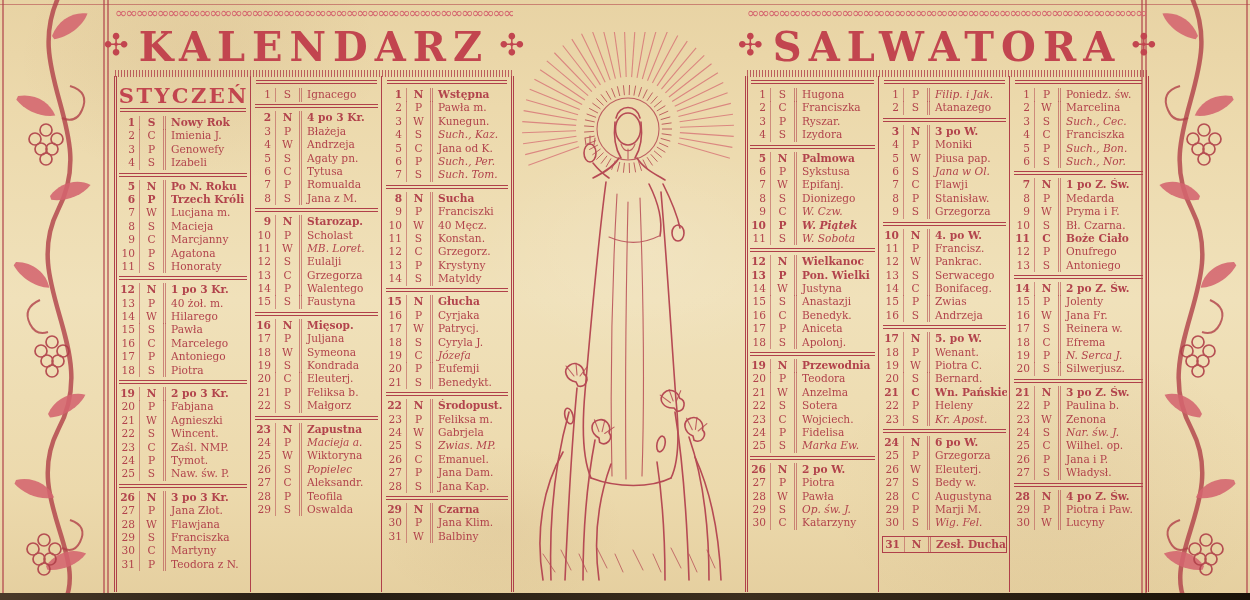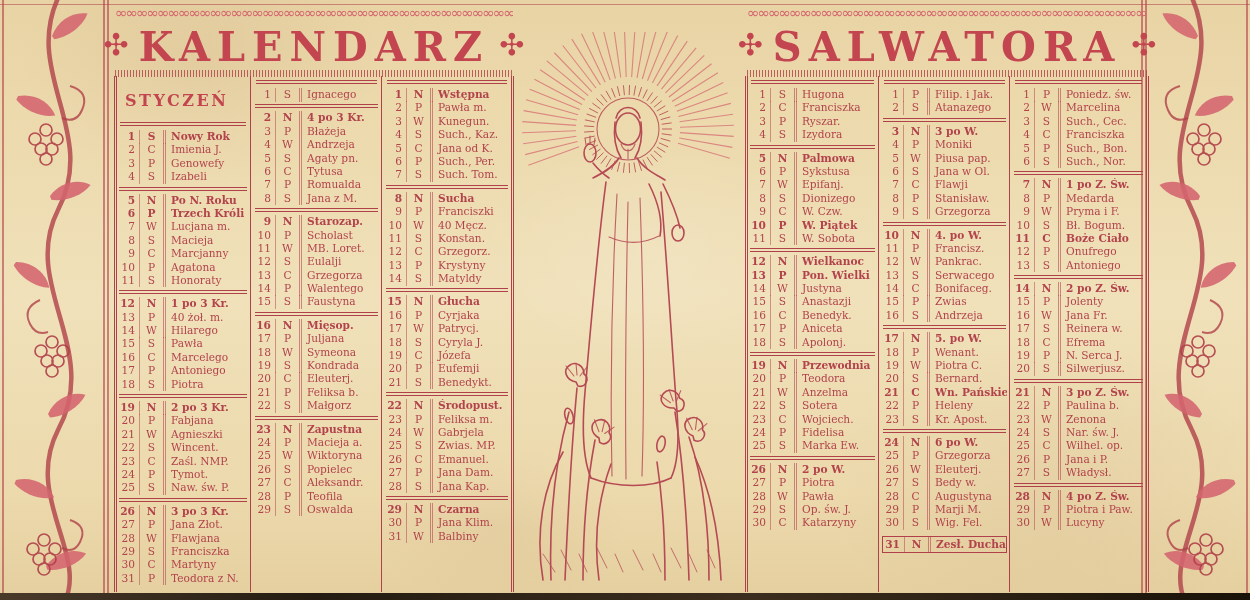--- a/index.html
+++ b/index.html
@@ -47,34 +47,34 @@
     background:repeating-linear-gradient(90deg,var(--ink2) 0 1px,transparent 1px 3px);opacity:.8}
   .band-left{left:115px;width:398px}
   .band-right{left:747px;width:400px}
 
   
   .vline{position:absolute;top:76px;height:516px;width:0;border-left:1px solid #b0404a}
   .vline.dbl{border-left:3px double #b0404a}
 
   
   .month{position:absolute;top:78px;height:516px;color:var(--ink2)}
-  .month-name{margin:8px;padding-top:5px;height:23px;text-align:left;font-size:16px;
+  .month-name{margin:0;padding-top:5px;height:23px;text-align:right;font-size:21px;
     font-weight:bold;letter-spacing:2.5px;color:var(--ink)}
   .head-rule,.grule{border-top:1px solid #b0404a;border-bottom:1px solid #b0404a;height:2px}
   .head-rule{margin:2px 3px 4px}
   .grule{margin:3px 1px}
   .month-body{padding:0 1px}
   .row{display:grid;grid-template-columns:22px 26px 1fr;height:13.4px;line-height:13.5px;
     font-size:10.6px;color:#b2434c}
   .c-day{text-align:right;padding-right:4px;border-right:1px solid #b4485088}
   .c-wd{text-align:center;border-right:3px double #b4485099}
   .c-name{padding-left:5px;white-space:nowrap;overflow:hidden}
   .c-wd.n{font-weight:bold}
   .row.b{font-weight:bold}
-  .row.i .c-name{}
+  .row.i .c-name{font-style:italic}
   .row.extra{margin-top:6px;border:1px solid #b0404a;height:15px;line-height:15px}
 
   
   .center-art{position:absolute;left:513px;top:32px;width:234px;height:556px}
   .center-art svg{width:100%;height:100%;display:block}
   .ray{stroke:var(--ink3);stroke-width:1.1;opacity:.7}
   .halospike{stroke:var(--ink2);stroke-width:.9;opacity:.85}
   .art path,.art ellipse,.art circle{fill:none;stroke:#b64a54;stroke-width:1.6;stroke-linecap:round}
   .art .thin{stroke-width:1.1;opacity:.85}
   .art .hatch{stroke-width:1;opacity:.75}
@@ -1051,21 +1051,21 @@
           <span class="c-name">Medarda</span>
         </div>
         <div class="row">
           <span class="c-day">9</span>
           <span class="c-wd">W</span>
           <span class="c-name">Pryma i F.</span>
         </div>
         <div class="row">
           <span class="c-day">10</span>
           <span class="c-wd">S</span>
-          <span class="c-name">Bł. Bogum.</span>
+          <span class="c-name">Bł. Czarna.</span>
         </div>
         <div class="row b">
           <span class="c-day">11</span>
           <span class="c-wd">C</span>
           <span class="c-name">Boże Ciało</span>
         </div>
         <div class="row">
           <span class="c-day">12</span>
           <span class="c-wd">P</span>
           <span class="c-name">Onufrego</span>

